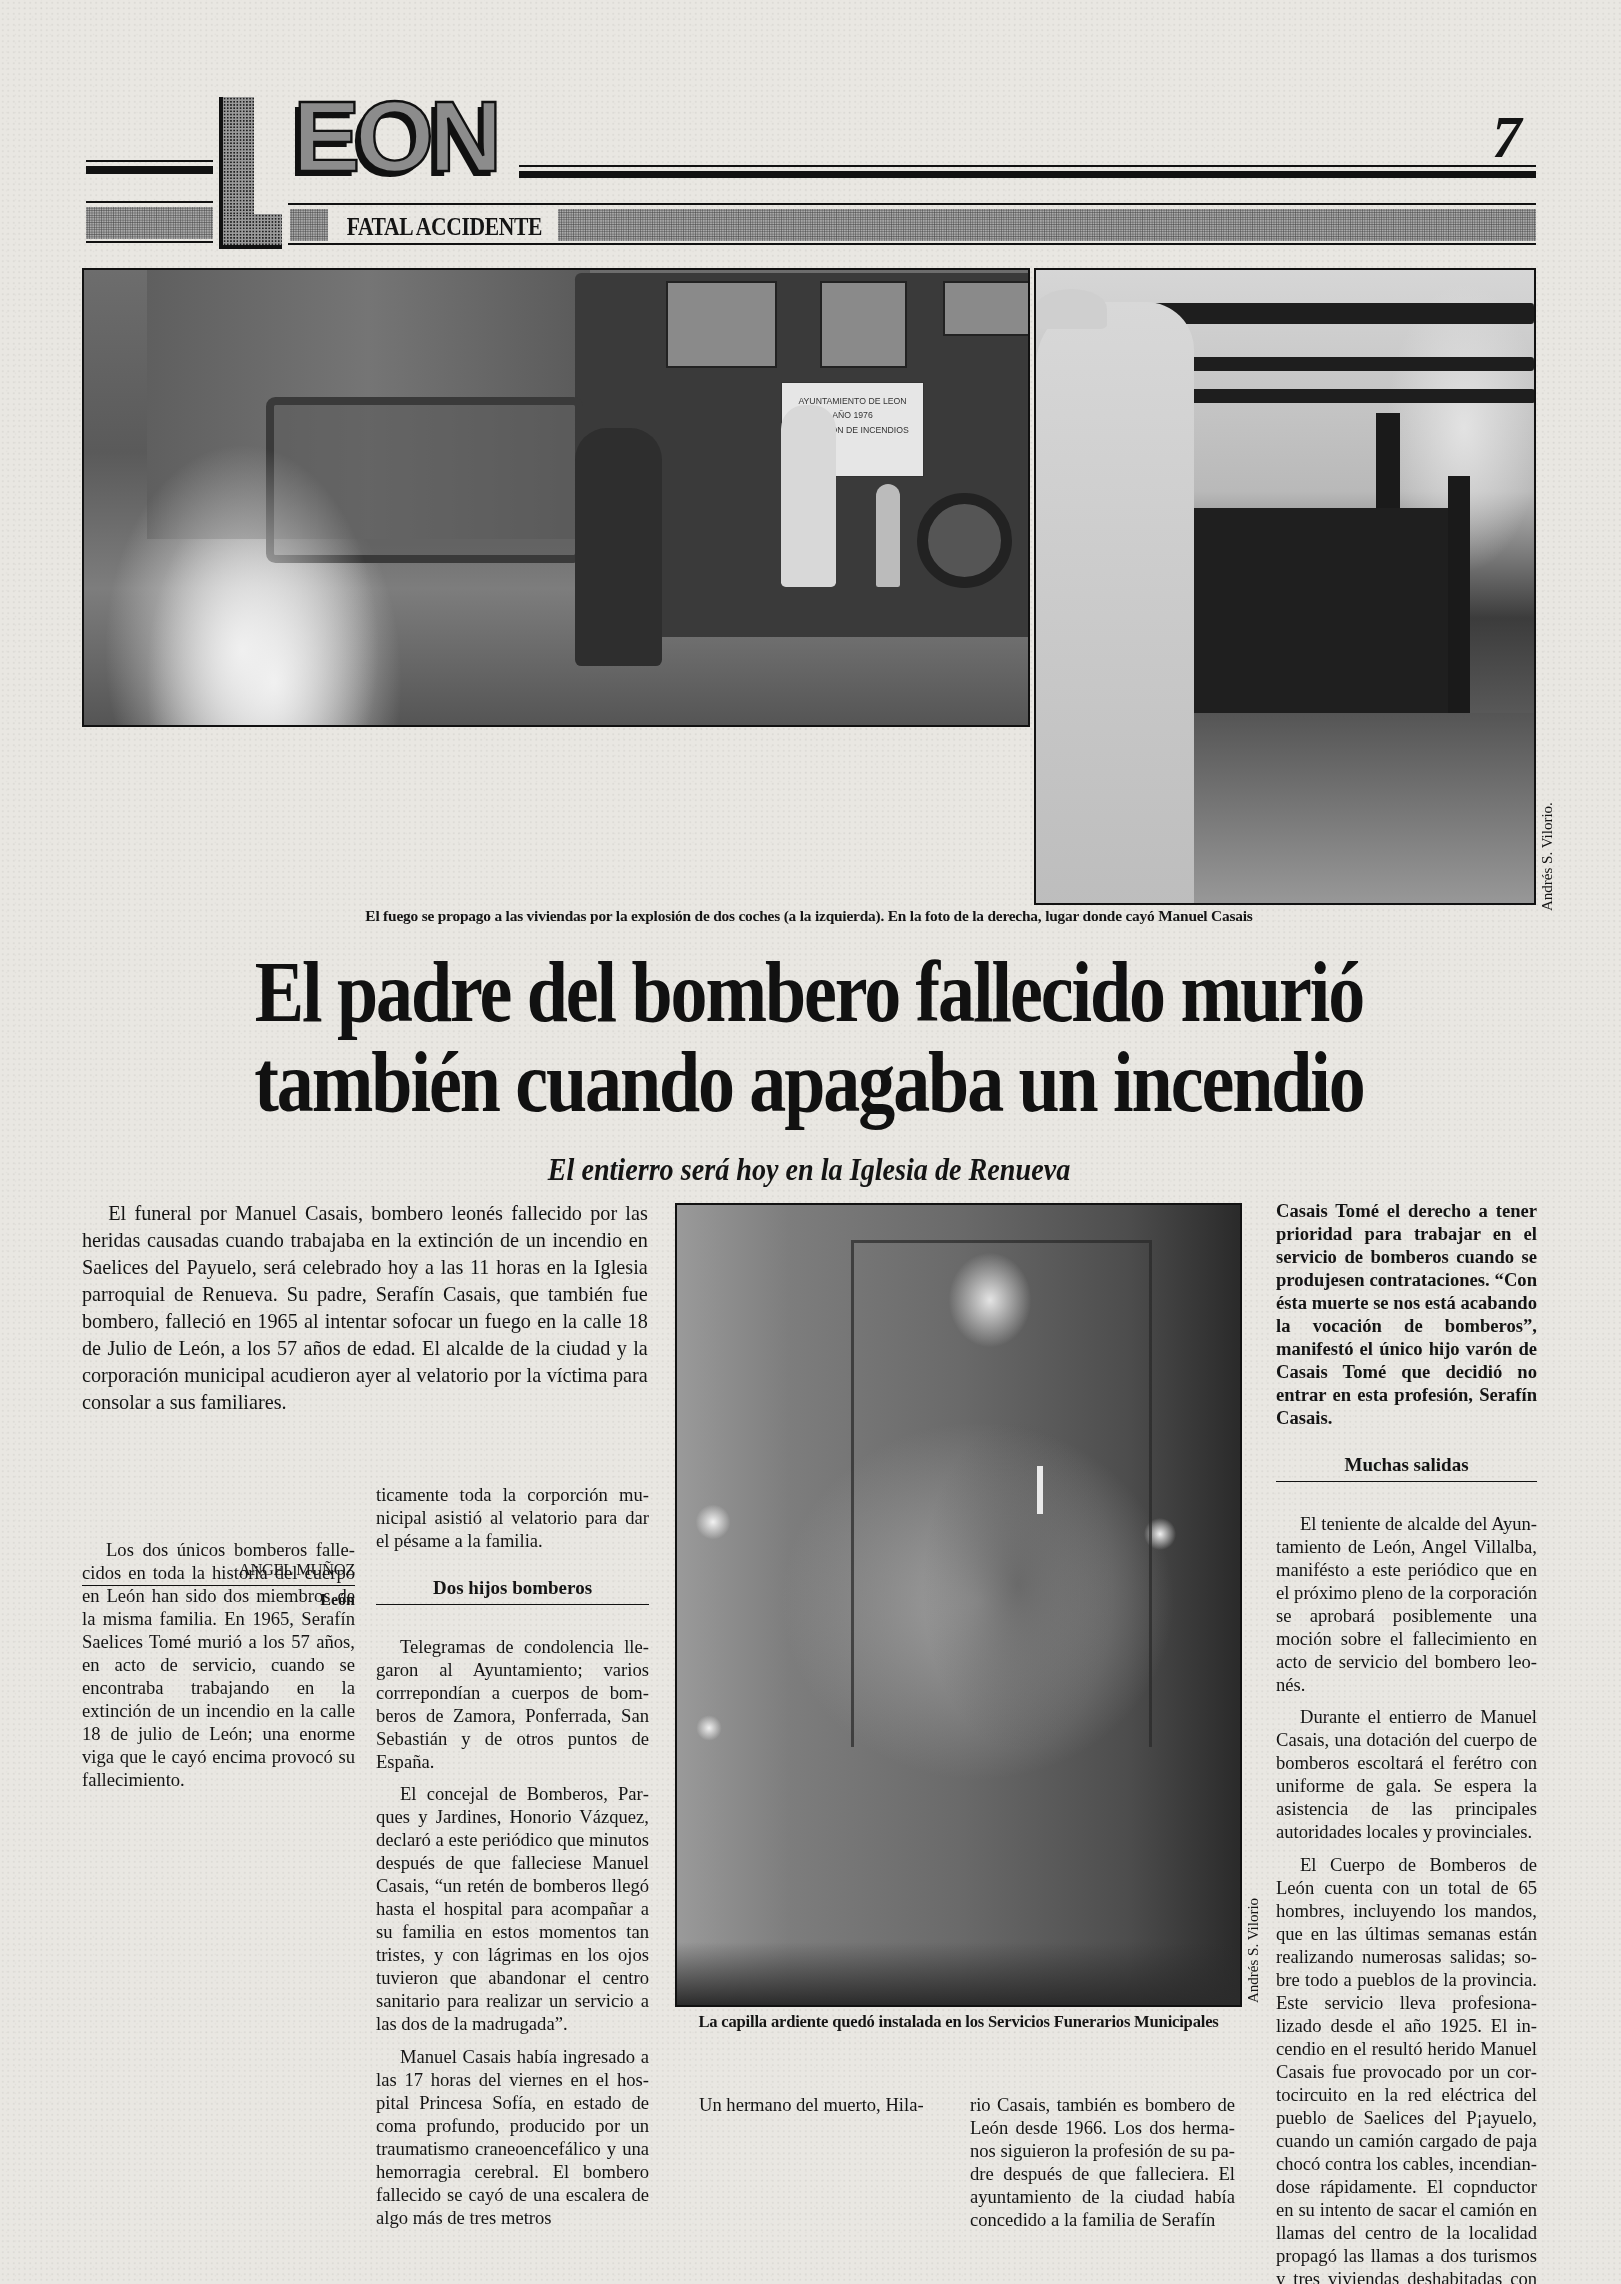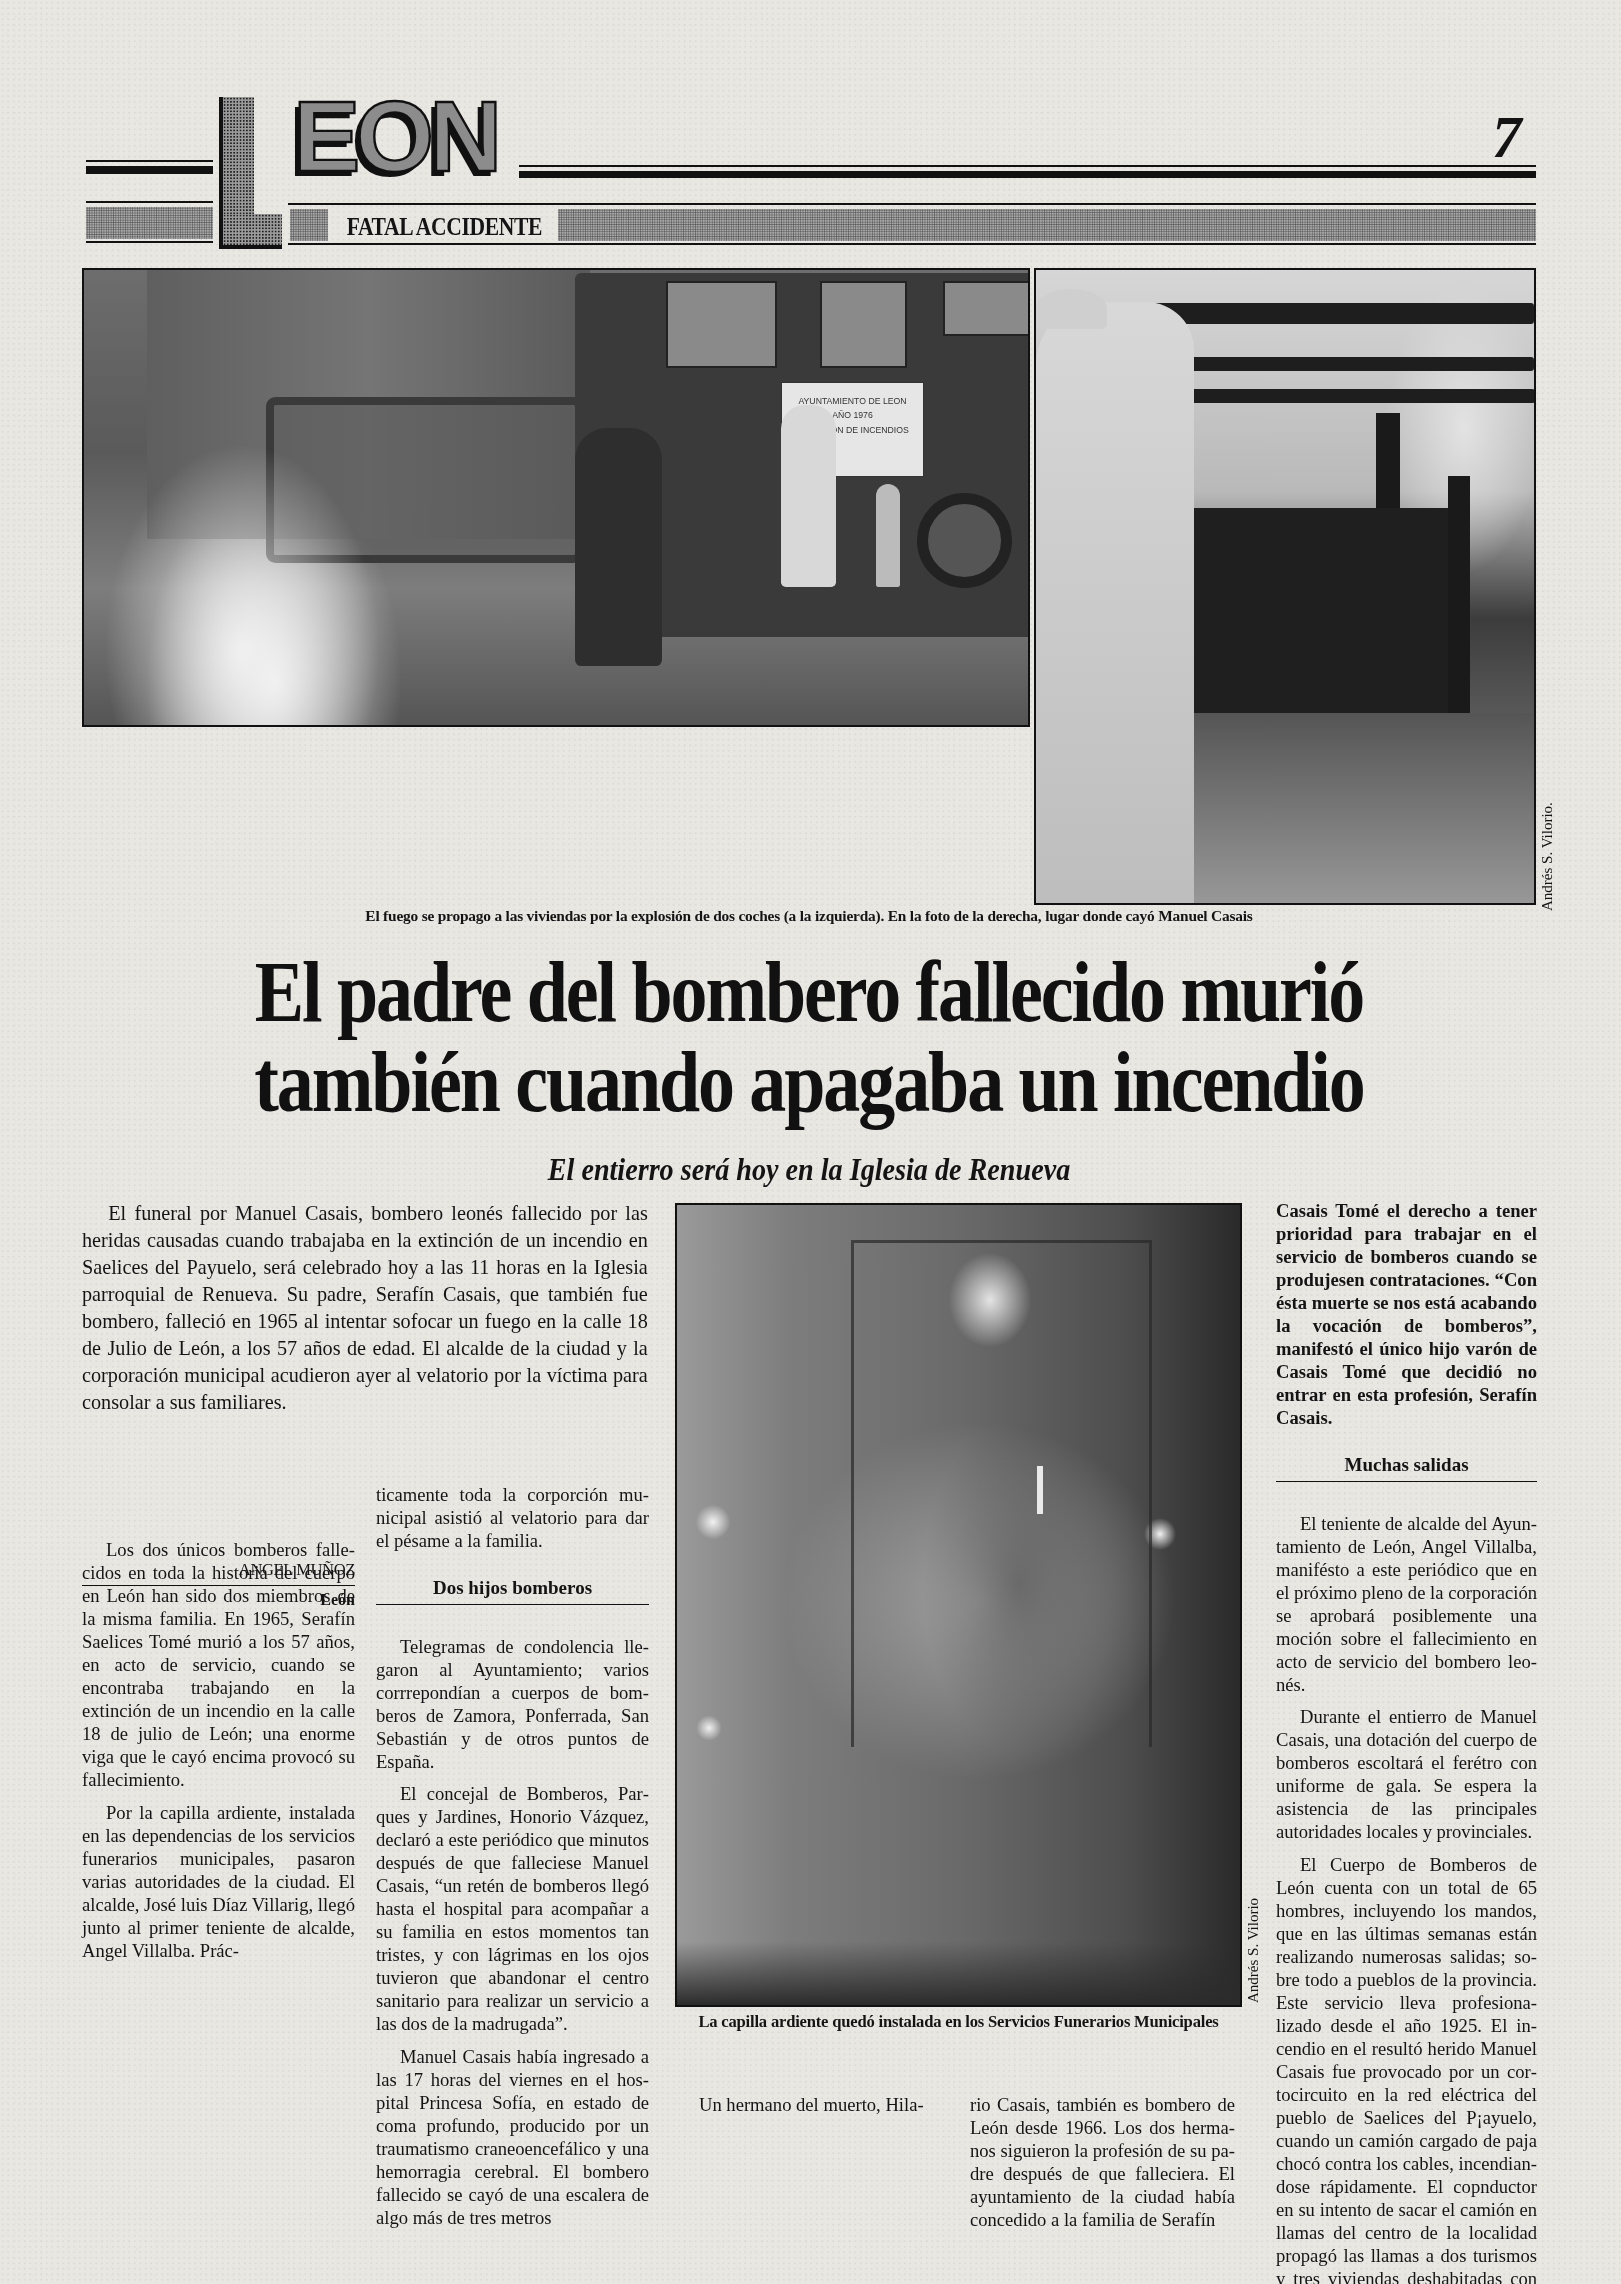--- a/index.html
+++ b/index.html
@@ -218,21 +218,20 @@
   <p>El funeral por Manuel Casais, bombero leonés falleci­do por las heridas causadas cuando trabajaba en la ex­tinción de un incendio en Saelices del Payuelo, será ce­lebrado hoy a las 11 horas en la Iglesia parroquial de Re­nueva. Su padre, Serafín Casais, que también fue bom­bero, falleció en 1965 al intentar sofocar un fuego en la calle 18 de Julio de León, a los 57 años de edad. El al­calde de la ciudad y la corporación municipal acudieron ayer al velatorio por la víctima para consolar a sus familiares.</p>
 </div>
 
 <div class="abs byline-block">
   <div class="byline">ANGEL MUÑOZ</div>
   <div class="dateline">León</div>
 </div>
 
 <div class="abs col1 body-text">
   <p>Los dos únicos bomberos falle­cidos en toda la historia del cuer­po en León han sido dos miem­bros de la misma familia. En 1965, Serafín Saelices Tomé murió a los 57 años, en acto de servicio, cuan­do se encontraba trabajando en la extinción de un incendio en la ca­lle 18 de julio de León; una enor­me viga que le cayó encima pro­vocó su fallecimiento.</p>
-  <p>Por la capilla ardiente, instala­da en las dependencias de los ser­vicios funerarios municipales, pa­saron varias autoridades de la ciu­dad. El alcalde, José luis Díaz Vi­llarig, llegó junto al primer tenien­te de alcalde, Angel Villalba. Prác-</p>
 </div>
 
 <div class="abs col2 body-text">
   <p style="text-indent:0;">ticamente toda la corporción mu­nicipal asistió al velatorio para dar el pésame a la familia.</p>
   <div class="subhead">Dos hijos bomberos</div>
   <p>Telegramas de condolencia lle­garon al Ayuntamiento; varios corrrepondían a cuerpos de bom­beros de Zamora, Ponferrada, San Sebastián y de otros puntos de España.</p>
   <p>El concejal de Bomberos, Par­ques y Jardines, Honorio Vázquez, declaró a este periódico que minu­tos después de que falleciese Ma­nuel Casais, “un retén de bombe­ros llegó hasta el hospital para acompañar a su familia en estos momentos tan tristes, y con lágri­mas en los ojos tuvieron que aban­donar el centro sanitario para rea­lizar un servicio a las dos de la madrugada”.</p>
   <p>Manuel Casais había ingresado a las 17 horas del viernes en el hos­pital Princesa Sofía, en estado de coma profundo, producido por un traumatismo craneoencefálico y una hemorragia cerebral. El bom­bero fallecido se cayó de una es­calera de algo más de tres metros</p>
 </div>
 

